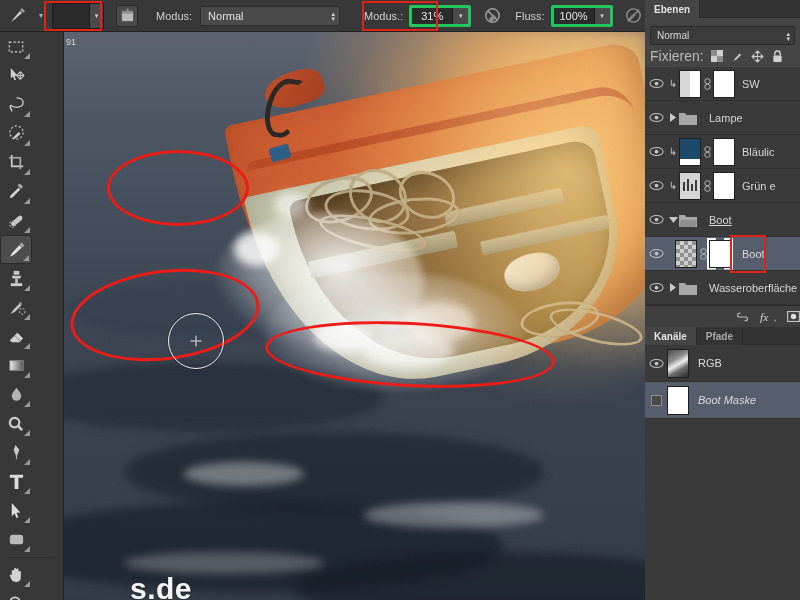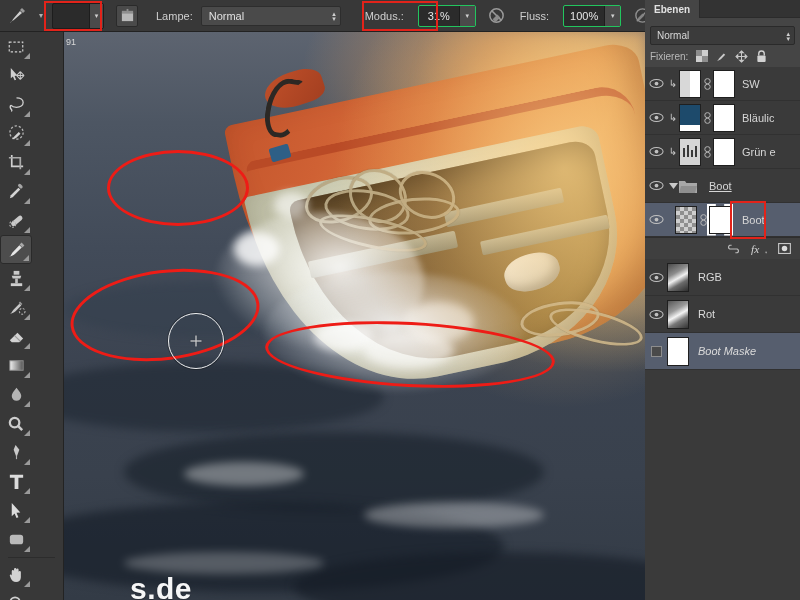--- a/index.html
+++ b/index.html
@@ -37,21 +37,21 @@
   .presetbtn{ width:22px;height:22px;margin-left:12px;background:#4a4a4a;border:1px solid #2a2a2a;
      border-radius:2px; display:flex;align-items:center;justify-content:center;}
   .ob-label{ margin-left:18px; color:#cfcfcf; font-size:11px;}
   .selectbox{
     margin-left:8px; height:20px; background:#4a4a4a; border:1px solid #2d2d2d;
     border-radius:2px; display:flex; align-items:center; padding:0 4px 0 7px; color:#e0e0e0; font-size:11px;
   }
   .selectbox .sv{ flex:1; }
   .spin{ display:flex;flex-direction:column;align-items:center;justify-content:center;line-height:5px;color:#cfcfcf;font-size:7px;margin-left:6px;}
   .numbox{
-    margin-left:14px; height:22px; background:#2b2b2b;border:1px solid #22c55e;border-radius:2px;
+    margin-left:6px; height:22px; background:#2b2b2b;border:3px solid #22c55e;border-radius:2px;
     display:flex;align-items:stretch;
   }
   .numbox .nv{ min-width:40px; display:flex;align-items:center;justify-content:center;color:#e6e6e6;font-size:11px;}
   .numbox .nd{ width:16px;background:#4a4a4a;border-left:1px solid #1d1d1d;
      display:flex;align-items:center;justify-content:center;color:#d0d0d0;font-size:7px;}
   .iconbtn{ width:26px;height:26px;margin-left:8px;display:flex;align-items:center;justify-content:center;}
   .iconbtn.framed{ background:#4f4f4f; border:1px solid #2a2a2a; border-radius:3px;}
 
   
   .toolbar{
@@ -182,21 +182,21 @@
   .filtersel{
     flex:1; height:19px; background:#3b3b3b; border:1px solid #2a2a2a; border-radius:2px;
     display:flex; align-items:center; gap:5px; padding:0 4px; color:#cfcfcf; font-size:10px;
   }
   .ficon{ width:13px;height:15px;display:flex;align-items:center;justify-content:center;}
   .blendrow{ margin-top:4px; }
   .blendsel{
     height:19px; background:#3b3b3b;border:1px solid #2a2a2a;border-radius:2px;
     display:flex;align-items:center;padding:0 4px 0 6px;color:#d8d8d8;font-size:10px;
   }
-  .lockrow{ display:flex; align-items:center; gap:7px; height:22px; color:#b9b9b9; font-size:10px; }
+  .lockrow{ display:flex; align-items:center; gap:7px; height:22px; color:#b9b9b9; font-size:14px; }
   .lockrow .li{ width:13px;height:13px;display:flex;align-items:center;justify-content:center;}
 
   .layerlist{ background:#3a3a3a; }
   .layer{
     height:34px; display:flex; align-items:center;
     border-bottom:1px solid #313131; position:relative;
   }
   .layer.sel{ background:#565e6e; }
   .eye{ width:22px; display:flex; align-items:center; justify-content:center; }
   .indent{ width:8px; }
@@ -209,21 +209,21 @@
   .maskthumb.selected:before{
     content:""; position:absolute; inset:-3px; border:2px solid #fff;
     clip-path:polygon(0 0,34% 0,34% 9%,9% 9%,9% 91%,34% 91%,34% 100%,0 100%,0 0,
                        100% 0,66% 0,66% 9%,91% 9%,91% 91%,66% 91%,66% 100%,100% 100%,100% 0);
   }
   .lname{ margin-left:7px; font-size:11px; color:#d6d6d6; white-space:nowrap; overflow:hidden;}
   .lname.u{ text-decoration:underline; }
 
   .panelfoot{
     height:22px; background:#3f3f3f; border-top:1px solid #2e2e2e;
-    display:flex; align-items:center; justify-content:flex-end; gap:10px; padding-right:9px;
+    display:flex; align-items:center; justify-content:flex-end; gap:10px; 
   }
   .ftico{ display:flex;align-items:center;justify-content:center;color:#c6c6c6;font-size:11px;}
 
   .chanlist{ background:#3a3a3a; }
   .chan{ height:37px; display:flex; align-items:center; border-bottom:1px solid #313131; }
   .chan.sel{ background:#565e6e; }
   .chanbox{ width:22px; display:flex;align-items:center;justify-content:center;}
   .chkempty{ width:11px;height:11px;border:1px solid #8d8d8d; background:#4a4a4a;}
   .chthumb{ width:22px;height:29px;border:1px solid #1f1f1f; }
   .chname{ margin-left:9px; font-size:11px; color:#dadada;}
@@ -251,21 +251,21 @@
     </div>
 
     <div class="presetbtn">
       <svg width="15" height="15" viewBox="0 0 16 16">
           <rect x="2" y="5" width="12" height="9" fill="#b9b9b9"></rect>
           <rect x="2" y="3" width="12" height="3" fill="#8f8f8f"></rect>
           <path d="M7 1h2v3H7z" fill="#8f8f8f"></path>
         </svg>
     </div>
 
-    <div class="ob-label">Lampe:</div>
+    <div class="ob-label">Modus:</div>
     <div class="selectbox" style="width:140px">
       <span class="sv">Normal</span>
       <span class="spin">▴<br>▾</span>
     </div>
 
     <div class="ob-label" style="margin-left:24px">Modus.:</div>
     <div class="numbox">
       <span class="nv">31%</span>
       <span class="nd">▾</span>
     </div>
@@ -563,20 +563,39 @@
           <svg width="9" height="12" viewBox="0 0 10 13">
               <rect x="2" y="0.6" width="6" height="5.5" rx="2.7" fill="none" stroke="#b8b8b8" stroke-width="1.1"></rect>
               <rect x="2" y="6.9" width="6" height="5.5" rx="2.7" fill="none" stroke="#b8b8b8" stroke-width="1.1"></rect>
             </svg>
         </span>
         <span class="maskthumb"></span>
         <span class="lname">SW</span>
       </div>
 
 
+      <div class="layer">
+        <span class="eye">
+          <svg width="15" height="11" viewBox="0 0 16 11">
+              <ellipse cx="8" cy="5.5" rx="7" ry="4.3" fill="none" stroke="#c0c0c0" stroke-width="1.1"></ellipse>
+              <circle cx="8" cy="5.5" r="2" fill="#c0c0c0"></circle>
+            </svg>
+        </span>
+        <span class="twisty">
+          <svg width="8" height="9" viewBox="0 0 8 9">
+              <path d="M1 0l6 4.5L1 9z" fill="#c9c9c9"></path>
+            </svg>
+        </span>
+        <span class="folder">
+          <svg width="18" height="14" viewBox="0 0 18 14">
+              <path d="M0 2h6l1.4 2H18v10H0z" fill="#a7a7a7"></path>
+            </svg>
+        </span>
+        <span class="lname">Lampe</span>
+      </div>
 
       <div class="layer">
         <span class="eye">
           <svg width="15" height="11" viewBox="0 0 16 11">
               <ellipse cx="8" cy="5.5" rx="7" ry="4.3" fill="none" stroke="#c0c0c0" stroke-width="1.1"></ellipse>
               <circle cx="8" cy="5.5" r="2" fill="#c0c0c0"></circle>
             </svg>
         </span>
         <span class="clipmark">↳</span>
         <span class="thumb" style="background:linear-gradient(180deg,#1d4a6b 78%,#fff 78%);"></span>
@@ -649,20 +668,39 @@
           <svg width="9" height="12" viewBox="0 0 10 13">
               <rect x="2" y="0.6" width="6" height="5.5" rx="2.7" fill="none" stroke="#b8b8b8" stroke-width="1.1"></rect>
               <rect x="2" y="6.9" width="6" height="5.5" rx="2.7" fill="none" stroke="#b8b8b8" stroke-width="1.1"></rect>
             </svg>
         </span>
         <span class="maskthumb selected"></span>
         <span class="lname" style="margin-left:11px">Boot</span>
         <span class="redbox" style="left:85px; top:-2px; width:36px; height:38px;"></span>
       </div>
 
+      <div class="layer">
+        <span class="eye">
+          <svg width="15" height="11" viewBox="0 0 16 11">
+              <ellipse cx="8" cy="5.5" rx="7" ry="4.3" fill="none" stroke="#c0c0c0" stroke-width="1.1"></ellipse>
+              <circle cx="8" cy="5.5" r="2" fill="#c0c0c0"></circle>
+            </svg>
+        </span>
+        <span class="twisty">
+          <svg width="8" height="9" viewBox="0 0 8 9">
+              <path d="M1 0l6 4.5L1 9z" fill="#c9c9c9"></path>
+            </svg>
+        </span>
+        <span class="folder">
+          <svg width="18" height="14" viewBox="0 0 18 14">
+              <path d="M0 2h6l1.4 2H18v10H0z" fill="#a7a7a7"></path>
+            </svg>
+        </span>
+        <span class="lname">Wasseroberfläche</span>
+      </div>
 
     </div>
 
     <div class="panelfoot">
       <span class="ftico">
         <svg width="15" height="10" viewBox="0 0 16 10">
             <path d="M6 5H4a2.2 2.2 0 0 1 0-4h2M10 5h2a2.2 2.2 0 0 1 0 4h-2M5 5h6" fill="none" stroke="#bdbdbd" stroke-width="1.3"></path>
           </svg>
       </span>
       <span class="ftico">
@@ -672,42 +710,37 @@
           </svg>
       </span>
       <span class="ftico">
         <svg width="13" height="11" viewBox="0 0 14 12">
             <rect x="0.6" y="0.6" width="12.8" height="10.8" fill="none" stroke="#c7c7c7" stroke-width="1.2"></rect>
             <circle cx="7" cy="6" r="3" fill="#dcdcdc"></circle>
           </svg>
       </span>
     </div>
 
+    <div class="tabrow" style="background:#333;">
+      <div class="tab active">Kanäle</div>
+      <div class="tab">Pfade</div>
+      <div class="tabfill"></div>
+    </div>
 
     <div class="chanlist">
       <div class="chan">
         <span class="chanbox">
           <svg width="15" height="11" viewBox="0 0 16 11">
               <ellipse cx="8" cy="5.5" rx="7" ry="4.3" fill="none" stroke="#c0c0c0" stroke-width="1.1"></ellipse>
               <circle cx="8" cy="5.5" r="2" fill="#c0c0c0"></circle>
             </svg>
         </span>
         <span class="chthumb" style="background:linear-gradient(150deg,#4a4a4a 0%,#8c8c8c 34%,#f0f0f0 52%,#6b6b6b 70%,#2e2e2e 100%);"></span>
         <span class="chname">RGB</span>
       </div>
-      <div class="chan">
-        <span class="chanbox">
-          <svg width="15" height="11" viewBox="0 0 16 11">
-              <ellipse cx="8" cy="5.5" rx="7" ry="4.3" fill="none" stroke="#c0c0c0" stroke-width="1.1"></ellipse>
-              <circle cx="8" cy="5.5" r="2" fill="#c0c0c0"></circle>
-            </svg>
-        </span>
-        <span class="chthumb" style="background:linear-gradient(150deg,#565656 0%,#9a9a9a 34%,#f4f4f4 52%,#777 70%,#333 100%);"></span>
-        <span class="chname">Rot</span>
-      </div>
       <div class="chan sel">
         <span class="chanbox">
           <span class="chkempty"></span>
         </span>
         <span class="chthumb" style="background:#fff;"></span>
         <span class="chname" style="font-style:italic">Boot Maske</span>
       </div>
     </div>
   </div>
 </div>

